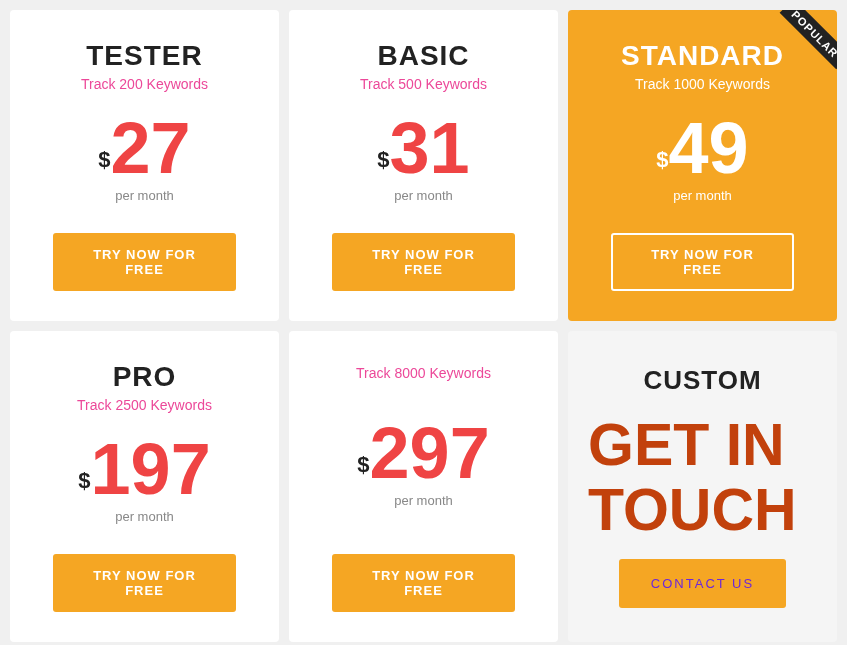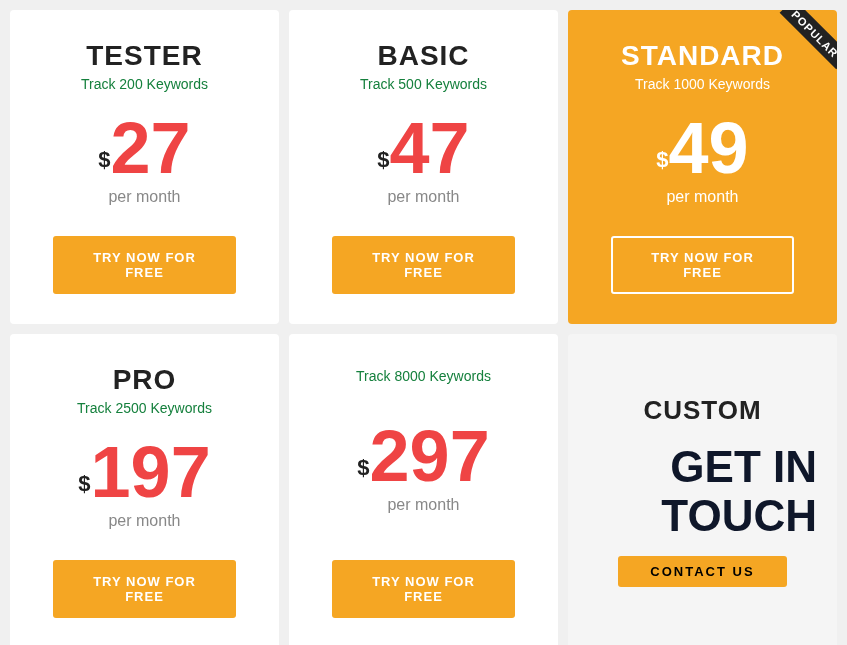--- a/index.html
+++ b/index.html
@@ -44,21 +44,21 @@
       font-weight: 900;
       letter-spacing: 1px;
       color: #222;
       text-transform: uppercase;
     }
     .highlighted .plan-name {
       color: #fff;
     }
     .plan-keywords {
       font-size: 14px;
-      color: #15803d;
+      color: #ec4899;
       margin-top: 4px;
     }
     .highlighted .plan-keywords {
       color: #fff;
     }
     .price-block {
       text-align: center;
       margin: 20px 0 10px;
     }
     .price-dollar {
@@ -74,21 +74,21 @@
     .price-amount {
       font-size: 72px;
       font-weight: 900;
       color: #ef4444;
       line-height: 1;
     }
     .highlighted .price-amount {
       color: #fff;
     }
     .price-period {
-      font-size: 16px;
+      font-size: 13px;
       color: #888;
       margin-top: 4px;
     }
     .highlighted .price-period {
       color: #fff;
     }
     .btn {
       background: #f5a623;
       color: #fff;
       border: none;
@@ -111,25 +111,25 @@
       font-weight: bold;
       letter-spacing: 1px;
       cursor: pointer;
       border-radius: 3px;
       text-transform: uppercase;
       margin-top: 20px;
       width: 80%;
     }
     .btn-contact {
       background: #f5a623;
-      color: #000000;
+      color: #6d28d9;
       border: none;
-      padding: 8px 32px;
-      font-size: 13px;
-      font-weight: bold;
+      padding: 17px 32px;
+      font-size: 13px;
+      font-weight: normal;
       letter-spacing: 2px;
       cursor: pointer;
       border-radius: 3px;
       text-transform: uppercase;
       margin-top: 16px;
     }
     .popular-badge {
       position: absolute;
       top: 0;
       right: 0;
@@ -153,26 +153,26 @@
     }
     .custom-title {
       font-size: 26px;
       font-weight: 900;
       color: #222;
       text-transform: uppercase;
       letter-spacing: 1px;
       margin-bottom: 17px;
     }
     .custom-get-in-touch {
-      font-size: 44px;
-      font-weight: 900;
-      color: #0f172a;
+      font-size: 59px;
+      font-weight: 900;
+      color: #c2410c;
       text-transform: uppercase;
       line-height: 1.1;
-      text-align: right;
+      text-align: left;
     }
     .custom-content {
       display: flex;
       flex-direction: column;
       align-items: center;
       justify-content: center;
       height: 100%;
       text-align: center;
     }
   </style>
@@ -192,21 +192,21 @@
     </div>
     <button class="btn">TRY NOW FOR FREE</button>
   </div>
 
   <div class="card">
     <div class="card-top">
       <div class="plan-name">BASIC</div>
       <div class="plan-keywords">Track 500 Keywords</div>
     </div>
     <div class="price-block">
-      <span class="price-dollar">$</span><span class="price-amount">47</span>
+      <span class="price-dollar">$</span><span class="price-amount">31</span>
       <div class="price-period">per month</div>
     </div>
     <button class="btn">TRY NOW FOR FREE</button>
   </div>
 
   <div class="card highlighted">
     <div class="popular-badge">
       <div class="popular-badge-inner">POPULAR</div>
     </div>
     <div class="card-top">

